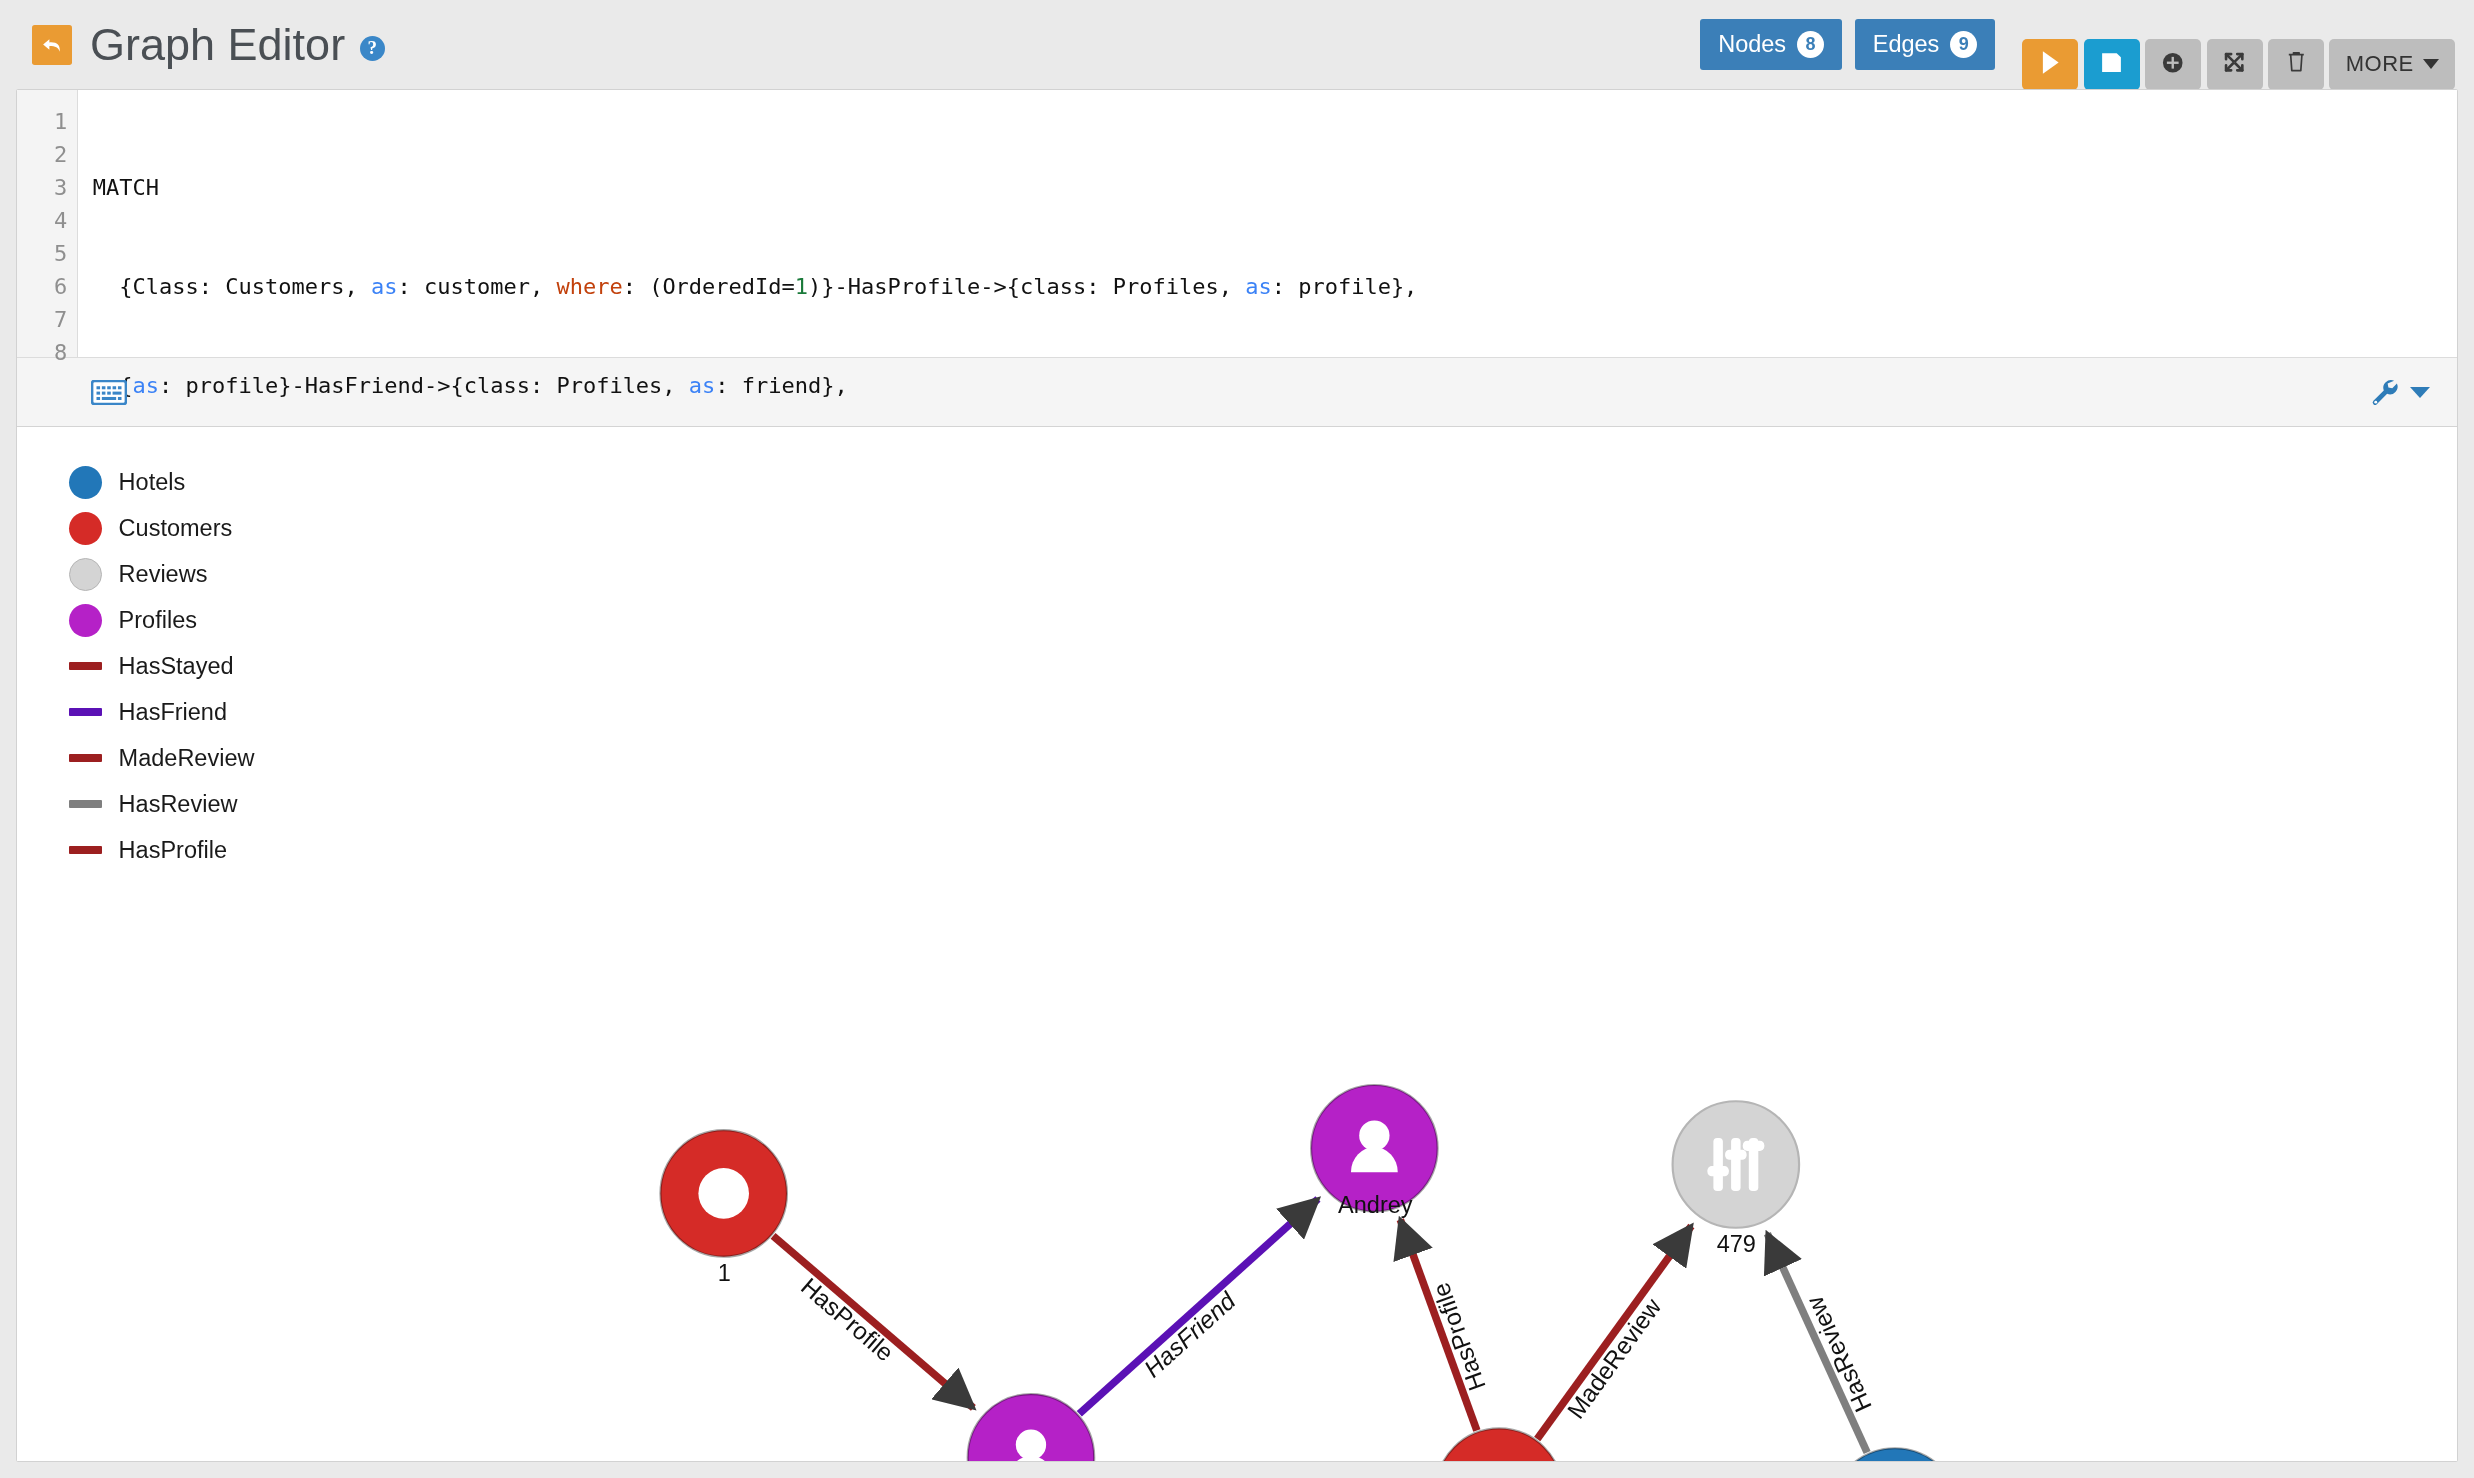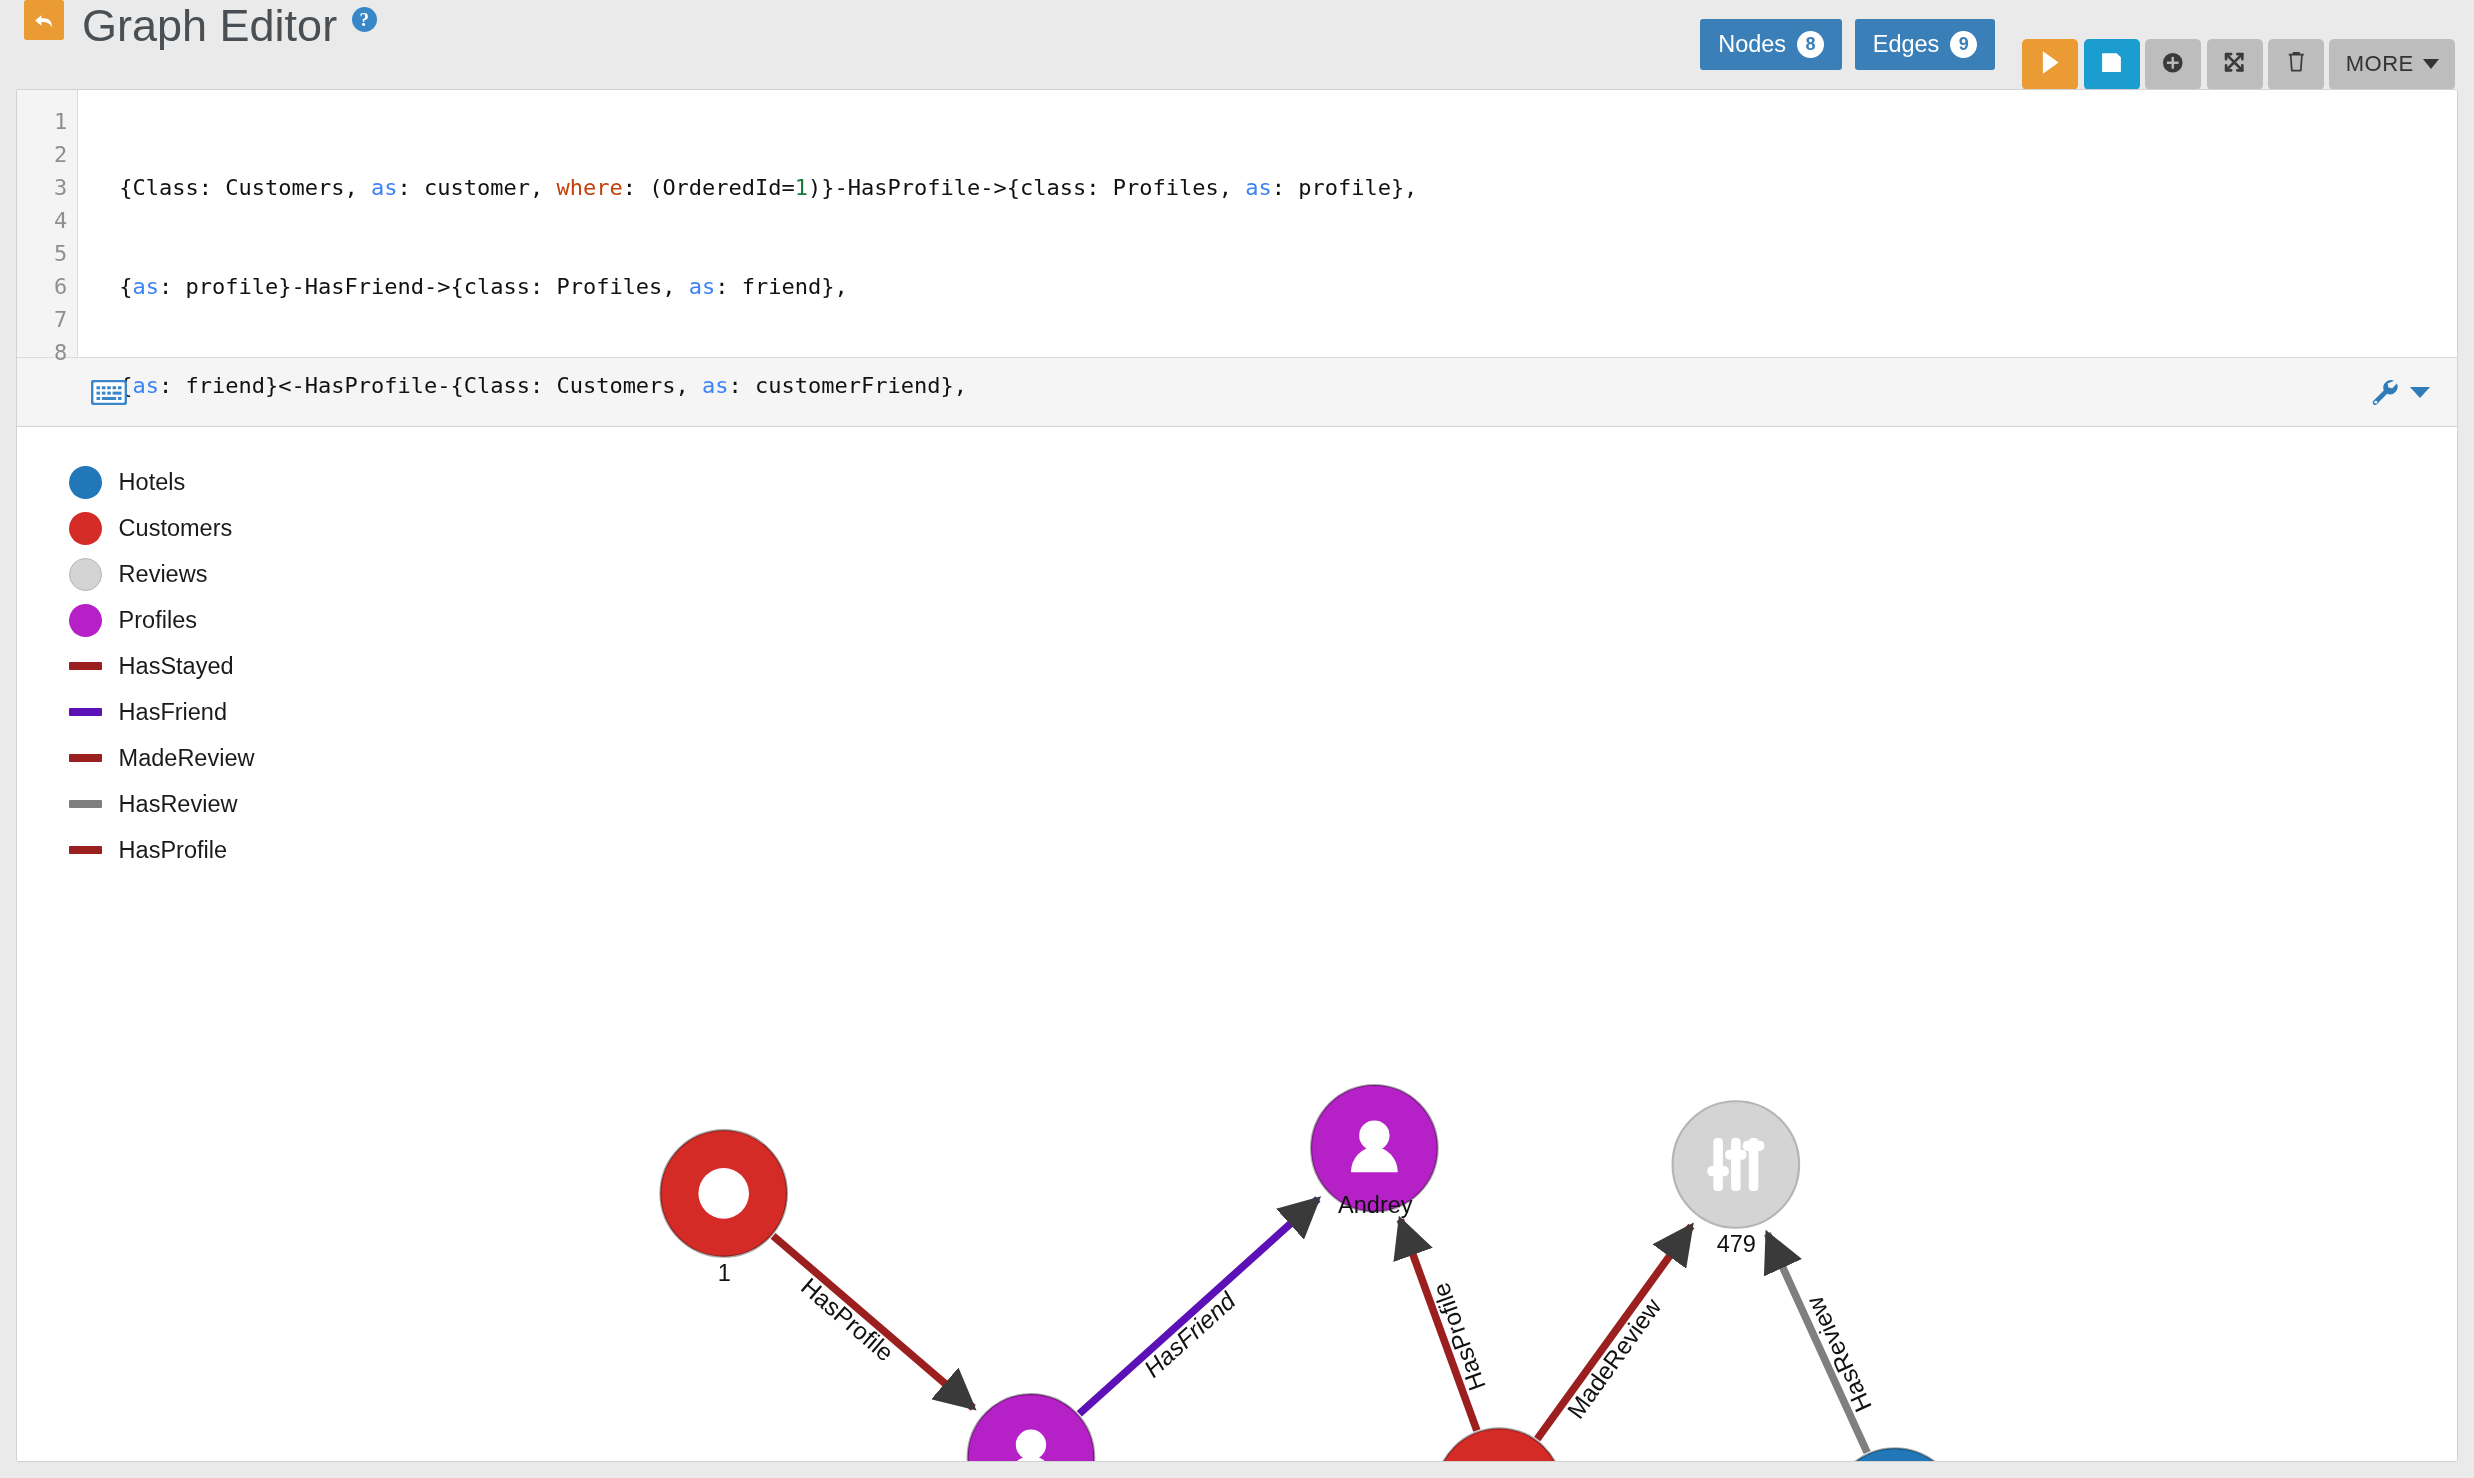--- a/index.html
+++ b/index.html
@@ -10,21 +10,22 @@
     font-family: "Liberation Sans", sans-serif;
     overflow: hidden;
   }
 
   
   .header {
     position: relative;
     height: 89px;
     background: #eaeaea;
     display: flex;
-    padding: 0 20px 0 24px;
+    align-items: center;
+    padding: 0 20px 0 32px;
   }
   .back-btn {
     width: 40px; height: 40px;
     background: #ea9b33;
     border-radius: 2.7px;
     display: flex; align-items: center; justify-content: center;
     cursor: pointer;
     flex: 0 0 auto;
   }
   .back-btn svg { display:block; }
@@ -279,20 +280,21 @@
       <div>1</div>
       <div>2</div>
       <div>3</div>
       <div>4</div>
       <div>5</div>
       <div>6</div>
       <div>7</div>
       <div>8</div>
     </div>
     <div class="code-lines">
+      <div id="cl0">MATCH</div>
       <div id="cl1">  {Class: Customers, <span class="kw-as">as</span>: customer, <span class="kw-where">where</span>: (OrderedId=<span class="num-lit">1</span>)}-HasProfile-&gt;{class: Profiles, <span class="kw-as">as</span>: profile},</div>
       <div id="cl2">  {<span class="kw-as">as</span>: profile}-HasFriend-&gt;{class: Profiles, <span class="kw-as">as</span>: friend},</div>
       <div id="cl3">  {<span class="kw-as">as</span>: friend}&lt;-HasProfile-{Class: Customers, <span class="kw-as">as</span>: customerFriend},</div>
       <div id="cl4">  {<span class="kw-as">as</span>: customerFriend}-HasStayed-&gt;{Class: Hotels, <span class="kw-as">as</span>: hotel},</div>
       <div id="cl5">  {<span class="kw-as">as</span>: customerFriend}-MadeReview-&gt;{Class: Reviews, <span class="kw-as">as</span>: review},</div>
       <div id="cl6">  {<span class="kw-as">as</span>: hotel}-HasReview-&gt;{<span class="kw-as">as</span>: review}</div>
       <div id="cl7">RETURN $pathelements</div>
     </div>
   </div>
 

